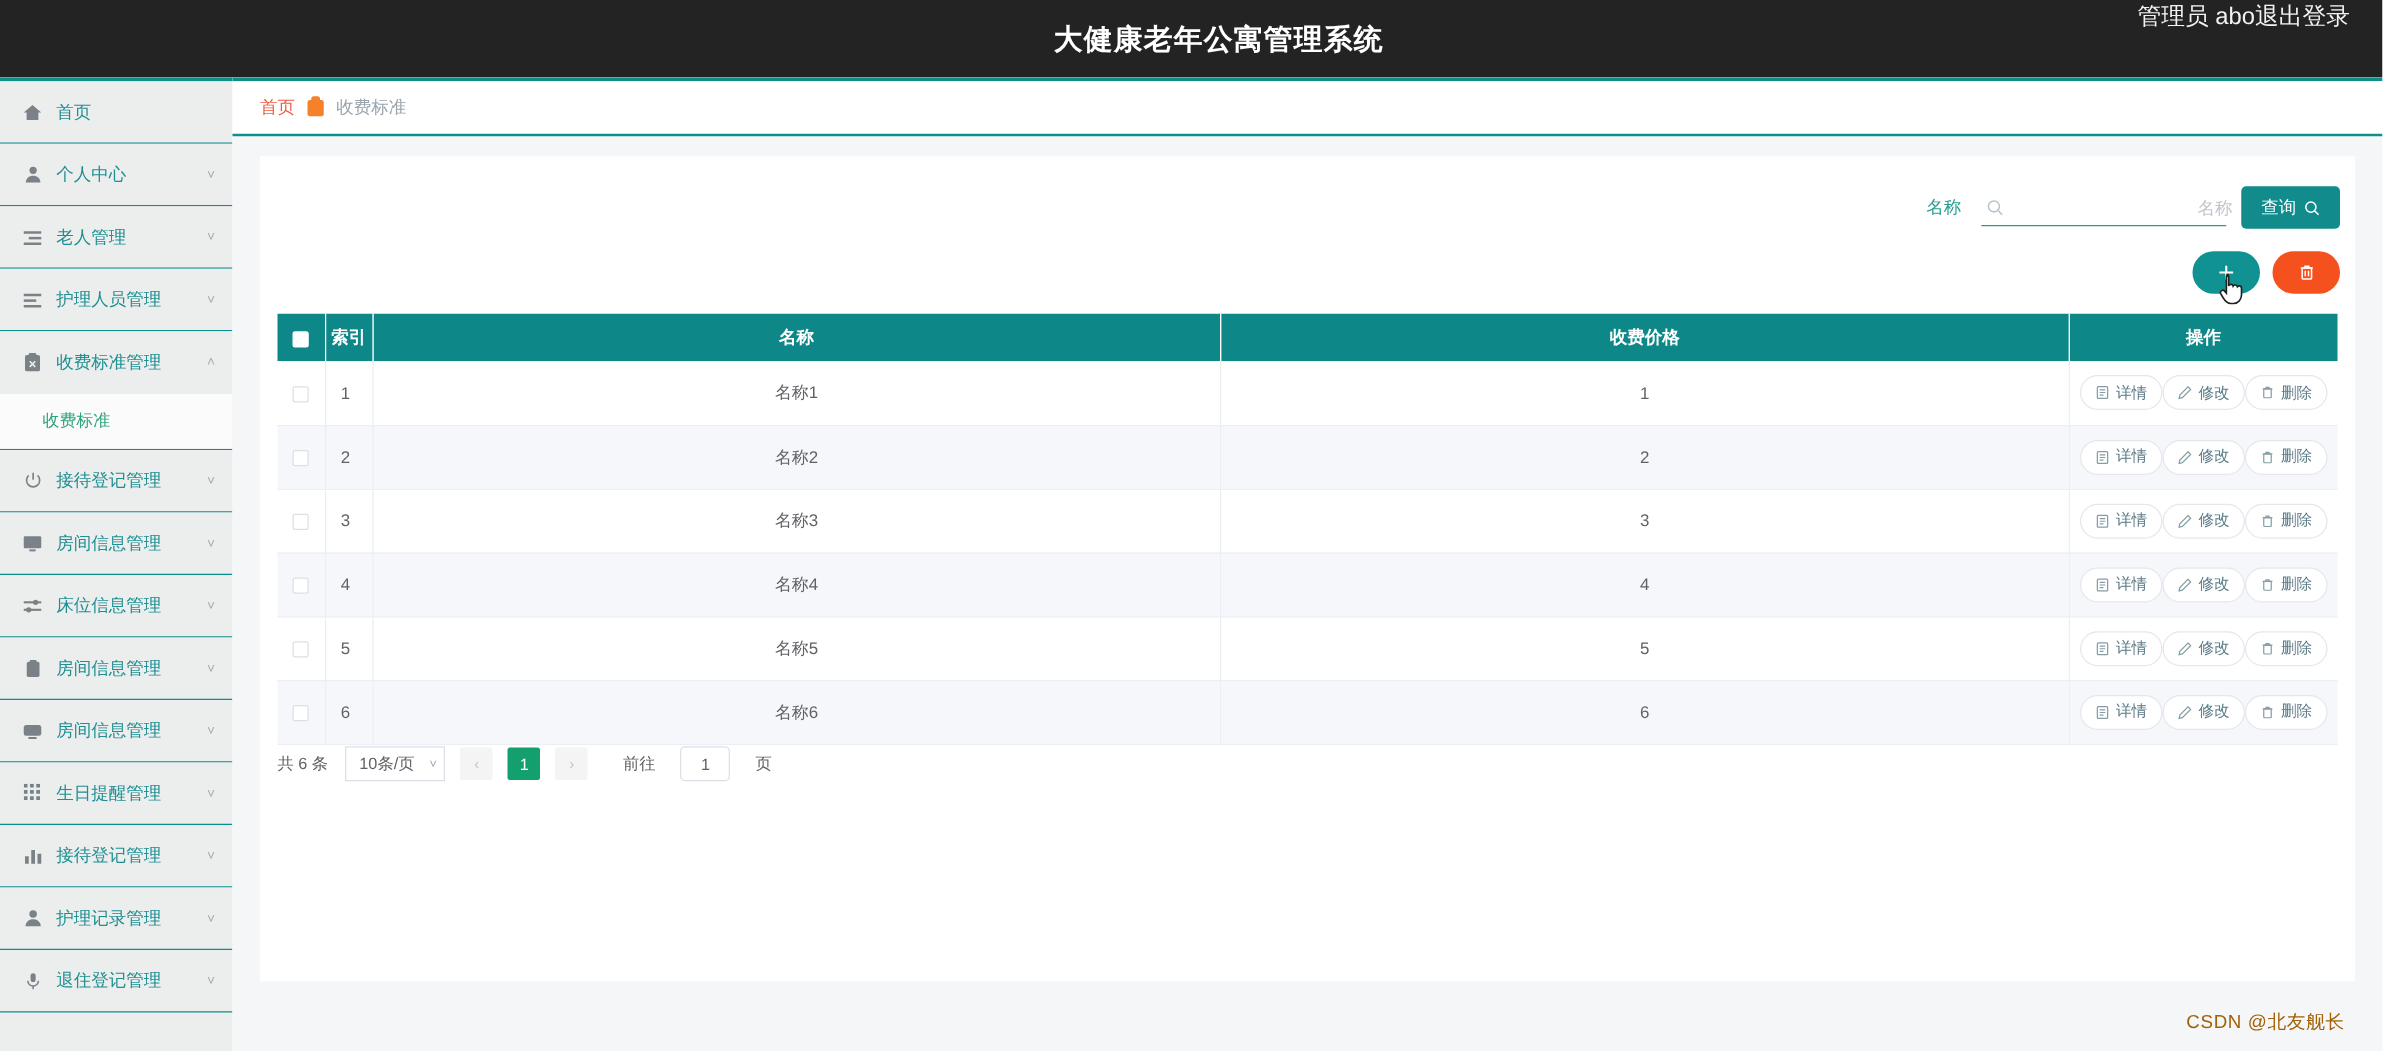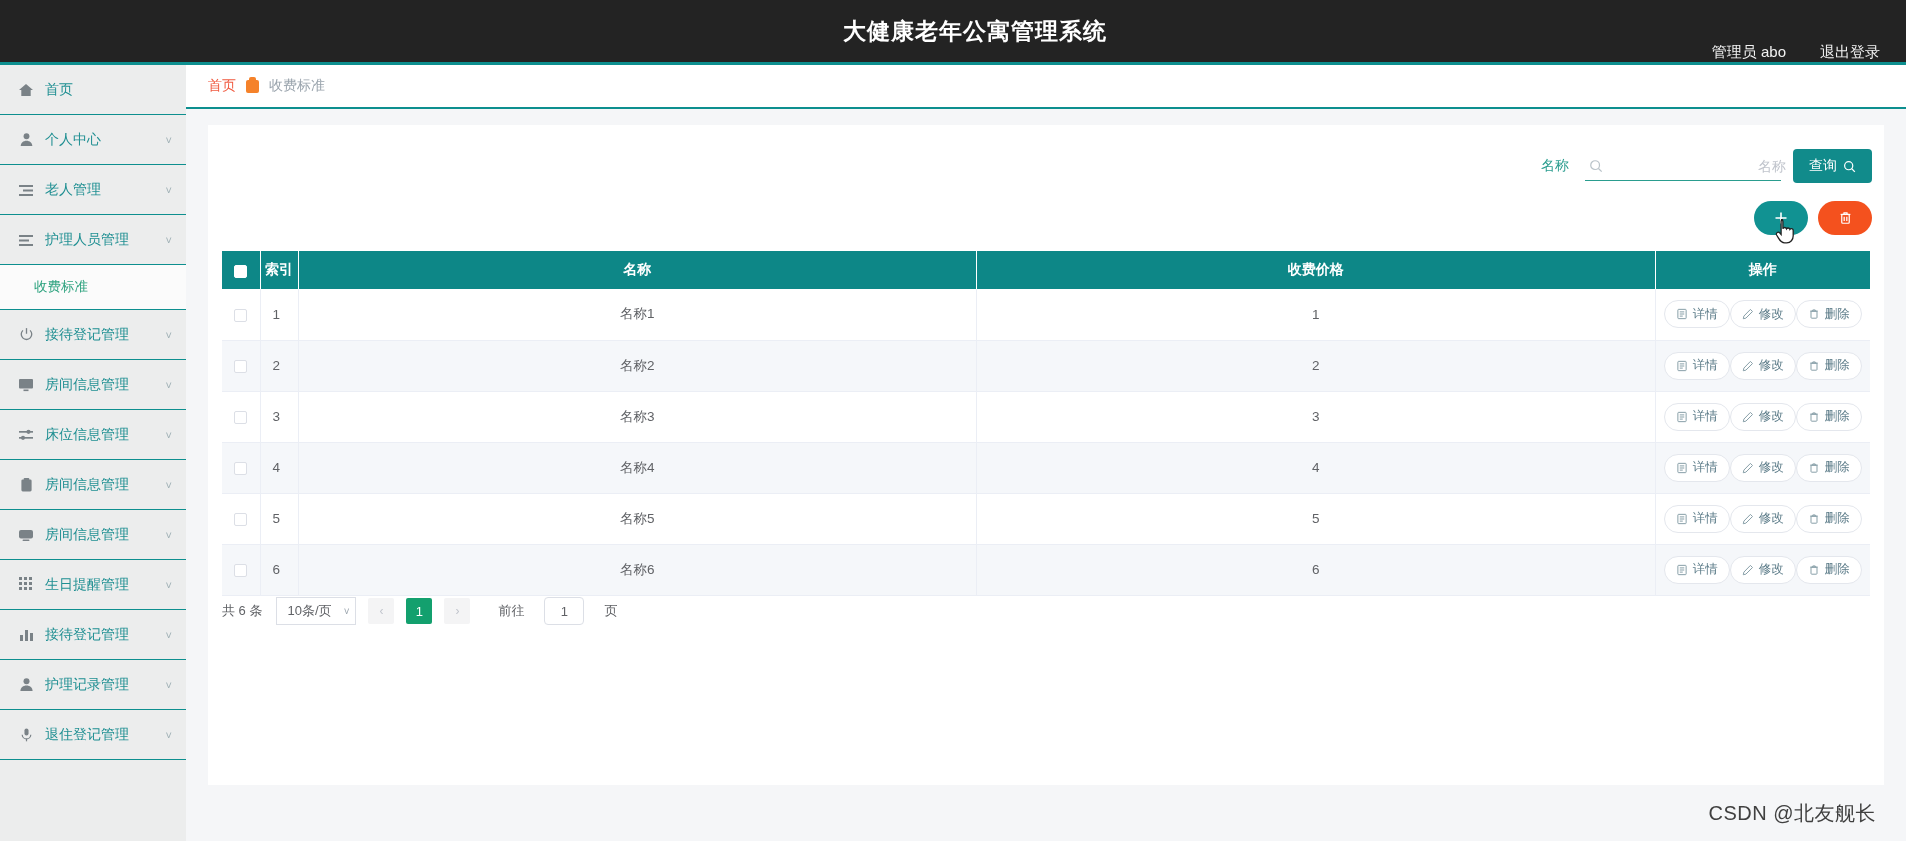--- a/index.html
+++ b/index.html
@@ -16,22 +16,22 @@
   .topbar {
     position: absolute; left:0; top:0; width:1906px; height:62px;
     background:#232323; color:#fff;
     display:flex; align-items:center; justify-content:center;padding-left:44px;
   }
   .topbar-title {
     font-size: 23px; font-weight: bold; letter-spacing: 1px; color:#ffffff;
   }
   .topbar-right {
     position:absolute; right:26px; top:0; height:62px;
-    display:flex; align-items:flex-end; gap:34px;
-    font-size:15px; color:#f2f2f2;
+    display:flex; align-items:flex-start; 
+    font-size:19px; color:#f2f2f2;
   }
   .topbar-right span { cursor:pointer; }
 
   
   .sidebar {
     position:absolute; left:0; top:62px; width:186px; height:779px;
     background:#eceded;
     border-top:3px solid #0d8f8f;
     overflow:hidden;
   }
@@ -204,21 +204,21 @@
   .pg-jump { display:flex; align-items:center; gap:20px; margin-left:16px; }
   .pg-jump input {
     width:40px; height:28px; border:1px solid #dcdfe6; border-radius:4px;
     text-align:center; font-size:13px; color:#606266; outline:none;
     font-family:"Liberation Sans", sans-serif;
   }
 
   
   .watermark {
     position:absolute; right:30px; bottom:14px;
-    font-size:20px; color:#404040; letter-spacing:.5px;
+    font-size:15px; color:#a16207; letter-spacing:.5px;
     user-select:none;
   }
 
   
   .cursor {
     position:absolute; left:1775px; top:218px; width:22px; height:28px;
     pointer-events:none;
   }
 </style>
 </head>
@@ -273,20 +273,31 @@
         <svg width="16" height="14" viewBox="0 0 16 14" fill="#7a8287">
             <rect x="1" y="2" width="14" height="2"></rect>
             <rect x="1" y="6.5" width="10" height="2"></rect>
             <rect x="1" y="11" width="14" height="2"></rect>
           </svg>
       </span>
       <span class="mi-label">护理人员管理</span>
       <span class="mi-arrow">˅</span>
     </div>
 
+    <div class="menu-item expanded">
+      <span class="mi-icon">
+        <svg width="14" height="16" viewBox="0 0 14 16" fill="#7a8287">
+            <rect x="1" y="2" width="12" height="13" rx="1.5"></rect>
+            <rect x="4" y="0.4" width="6" height="3" rx="1" fill="#7a8287"></rect>
+            <path d="M4.8 7 L9.2 11.5 M9.2 7 L4.8 11.5" stroke="#eceded" stroke-width="1.3" fill="none"></path>
+          </svg>
+      </span>
+      <span class="mi-label">收费标准管理</span>
+      <span class="mi-arrow">˄</span>
+    </div>
     <div class="submenu">
       <div class="submenu-item">收费标准</div>
     </div>
 
     <div class="menu-item">
       <span class="mi-icon">
         <svg width="15" height="15" viewBox="0 0 16 16" fill="none" stroke="#7a8287" stroke-width="1.4">
             <path d="M4.2 3.6a5.6 5.6 0 1 0 7.6 0"></path>
             <path d="M8 1.2v6"></path>
           </svg>

